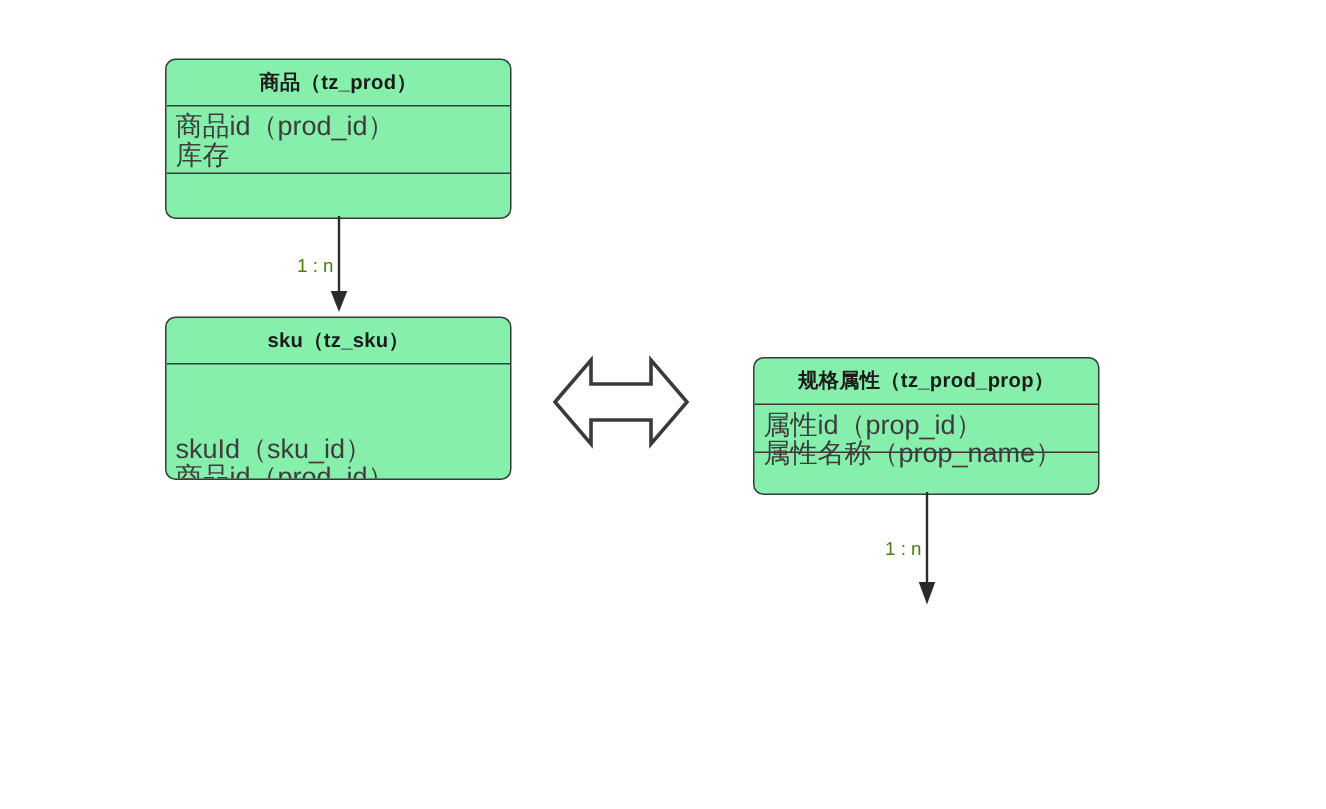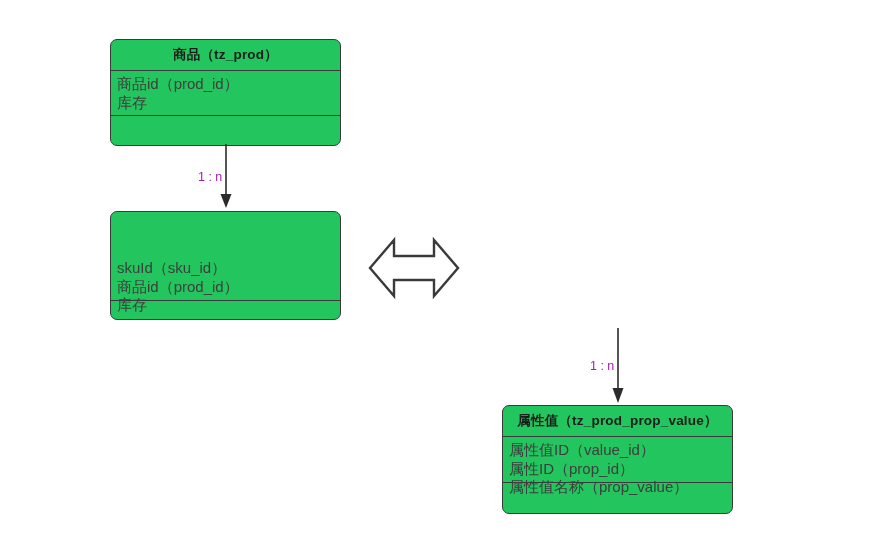--- a/index.html
+++ b/index.html
@@ -22,21 +22,21 @@
     width: 884px;
     height: 539px;
   }
 
   
   .entity {
     position: absolute;
     box-sizing: border-box;
     border: 1.6px solid #3a3a3a;
     border-radius: 7px;
-    background: #22c55e;
+    background: #86efac;
     overflow: hidden;
   }
   .entity-title {
     box-sizing: border-box;
     width: 100%;
     text-align: center;
     font-weight: bold;
     font-size: 13.5px;
     color: #1c1c1c;
     border-bottom: 1.6px solid #3a3a3a;
@@ -45,21 +45,21 @@
     justify-content: center;
     letter-spacing: 0.2px;
   }
   .entity-attrs {
     box-sizing: border-box;
     width: 100%;
     border-bottom: 1.6px solid #3a3a3a;
     padding: 4px 0 5px 6px;
   }
   .attr-row {
-    font-size: 15px;
+    font-size: 18px;
     line-height: 18.5px;
     color: #3d3d3d;
     white-space: nowrap;
   }
   .entity-footer {
     box-sizing: border-box;
     width: 100%;
   }
 
   
@@ -84,21 +84,21 @@
   #box-prop-value .entity-footer  { height: 29px; }
 
   
   .connector { position: absolute; }
   #conn-prod-sku  { left: 190px; top: 144px; width: 80px; height: 70px; }
   #conn-prop-val  { left: 582px; top: 328px; width: 80px; height: 80px; }
 
   .conn-label {
     position: absolute;
     font-size: 12.5px;
-    color: #a21caf;
+    color: #4d7c0f;
     white-space: nowrap;
   }
   #conn-prod-sku .conn-label { left: 8px;  top: 26px; }
   #conn-prop-val .conn-label { left: 8px;  top: 31px; }
 
   
   #double-arrow {
     position: absolute;
     left: 368px;
     top: 236px;
@@ -122,46 +122,46 @@
 
   <div class="connector" id="conn-prod-sku">
     <svg width="80" height="70" viewBox="0 0 80 70">
       <line x1="36" y1="0" x2="36" y2="52" stroke="#2b2b2b" stroke-width="1.6"></line>
       <polygon points="36,64 30.5,50 41.5,50" fill="#2b2b2b"></polygon>
     </svg>
     <span class="conn-label">1 : n</span>
   </div>
 
   <div class="entity" id="box-sku">
+    <div class="entity-title">sku（tz_sku）</div>
     <div class="entity-attrs">
       <div class="attr-row">skuId（sku_id）</div>
       <div class="attr-row">商品id（prod_id）</div>
       <div class="attr-row">库存</div>
     </div>
     <div class="entity-footer"></div>
   </div>
 
   <div id="double-arrow">
     <svg width="92" height="64" viewBox="0 0 92 64">
       <polygon points="2,32 26,4 26,20 66,20 66,4 90,32 66,60 66,44 26,44 26,60" fill="#ffffff" stroke="#3a3a3a" stroke-width="2.4" stroke-linejoin="miter"></polygon>
     </svg>
   </div>
 
+  <div class="entity" id="box-prop">
+    <div class="entity-title">规格属性（tz_prod_prop）</div>
+    <div class="entity-attrs">
+      <div class="attr-row">属性id（prop_id）</div>
+      <div class="attr-row">属性名称（prop_name）</div>
+    </div>
+    <div class="entity-footer"></div>
+  </div>
 
   <div class="connector" id="conn-prop-val">
     <svg width="80" height="80" viewBox="0 0 80 80">
       <line x1="36" y1="0" x2="36" y2="62" stroke="#2b2b2b" stroke-width="1.6"></line>
       <polygon points="36,75 30.5,60 41.5,60" fill="#2b2b2b"></polygon>
     </svg>
     <span class="conn-label">1 : n</span>
   </div>
 
-  <div class="entity" id="box-prop-value">
-    <div class="entity-title">属性值（tz_prod_prop_value）</div>
-    <div class="entity-attrs">
-      <div class="attr-row">属性值ID（value_id）</div>
-      <div class="attr-row">属性ID（prop_id）</div>
-      <div class="attr-row">属性值名称（prop_value）</div>
-    </div>
-    <div class="entity-footer"></div>
-  </div>
 
 </div>
 
 </body></html>

